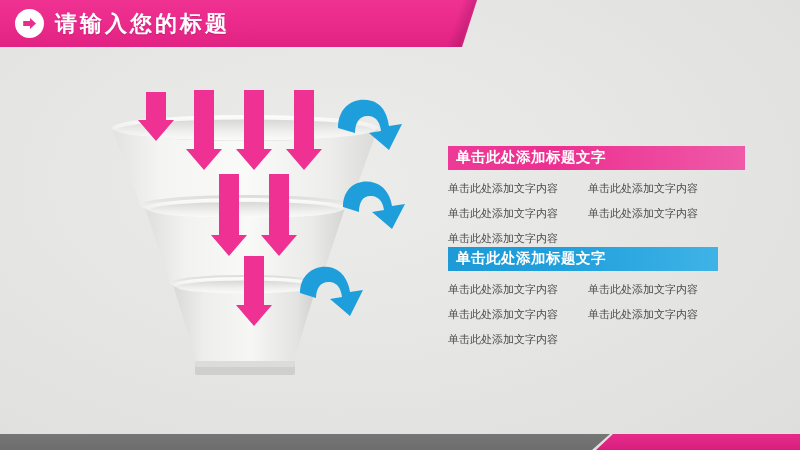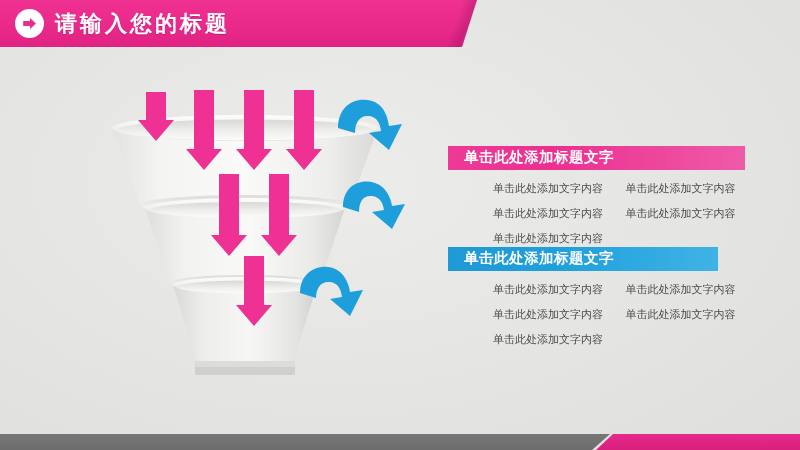--- a/index.html
+++ b/index.html
@@ -100,41 +100,40 @@
     width: 310px;
   }
   #block-pink  { left: 448px; top: 146px; }
   #block-blue  { left: 448px; top: 247px; }
 
   .block-title {
     color: #ffffff;
     font-size: 14.5px;
     font-weight: bold;
     letter-spacing: 0.5px;
-    padding: 3px 8px 4px 16px;
+    padding: 3px 8px 4px 8px;
     white-space: nowrap;
     box-sizing: border-box;
     height: 24px;
     line-height: 17px;
   }
   #title-pink {
     width: 297px;
     background: linear-gradient(90deg, #ee3a97 0%, #ec2f90 35%, #ef5aa8 100%);
   }
   #title-blue {
     width: 270px;
     background: linear-gradient(90deg, #1e9ad6 0%, #1f9fdc 40%, #3fb3e6 100%);
   }
 
   .block-body {
     margin-top: 6px;
     color: #4a4a4a;
     font-size: 11px;
     line-height: 25px;
-    margin-left: 45px;
   }
   .body-row {
     display: flex;
   }
   .body-cell {
     width: 140px;
     white-space: nowrap;
   }
   .body-cell.wide {
     width: 300px;

